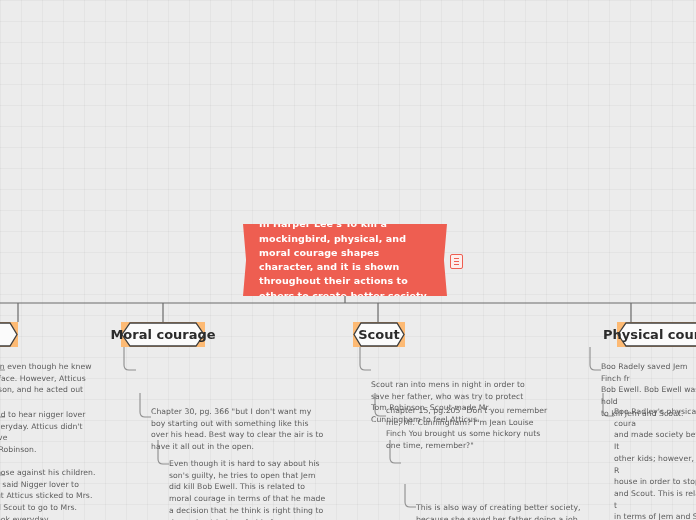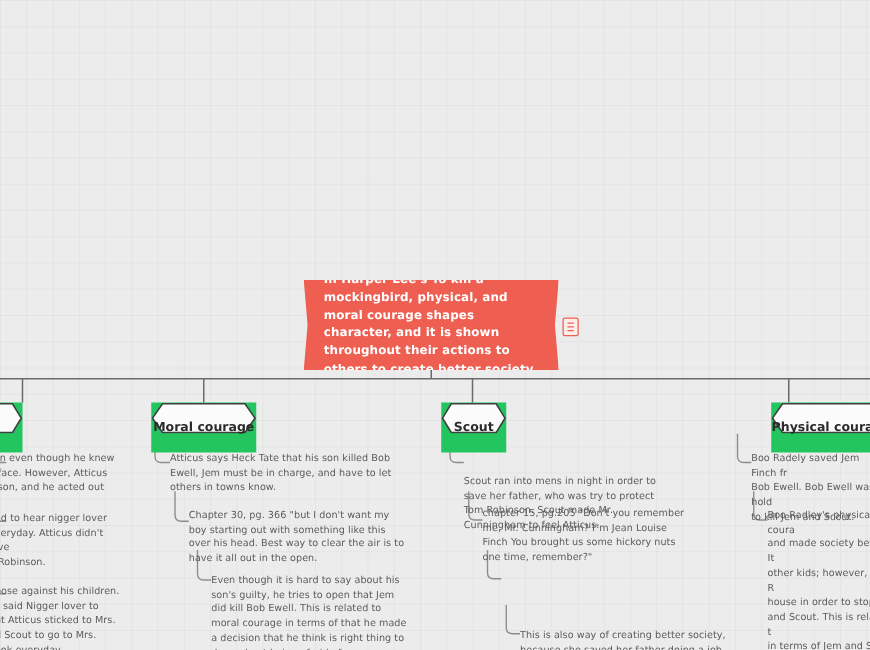--- a/index.html
+++ b/index.html
@@ -66,24 +66,24 @@
   }
   .root-badge i {
     display: block;
     width: 5px;
     height: 1.5px;
     background: #ee5e51;
   }
   
   .hex {
     position: absolute;
-    height: 40px;
-    background: #22c55e;
+    height: 25px;
+    background: #fdba74;
     color: #2b2b2b;
-    font-size: 10px;
+    font-size: 13px;
     font-weight: bold;
     display: flex;
     align-items: center;
     justify-content: center;
     box-sizing: border-box;
     white-space: nowrap;
   }
   .hex-inner {
     position: relative;
     z-index: 2;
@@ -184,21 +184,20 @@
 inson, and he acted out</div>
   <div class="note" style="left:-9px; top:409px; width:108px;">had to hear nigger lover
  everyday. Atticus didn't give
 n Robinson.</div>
   <div class="note" style="left:-9px; top:467px; width:108px;">ubose against his children.
 se said Nigger lover to
 but Atticus sticked to Mrs.
 nd Scout to go to Mrs.
 book everyday.</div>
 
-  <div class="note" style="left:136px; top:361px; width:180px;">Atticus says Heck Tate that his son killed Bob Ewell, Jem must be in charge, and have to let others in towns know.</div>
   <div class="note" style="left:151px; top:406px; width:174px;">Chapter 30, pg. 366 "but I don't want my boy starting out with something like this over his head. Best way to clear the air is to have it all out in the open.</div>
   <div class="note" style="left:169px; top:458px; width:158px;">Even though it is hard to say about his son's guilty, he tries to open that Jem did kill Bob Ewell. This is related to moral courage in terms of that he made a decision that he think is right thing to do, and not being afraid of consequence.</div>
 
   <div class="note" style="left:371px; top:379px; width:164px;">Scout ran into mens in night in order to save her father, who was try to protect Tom Robinson. Scout made Mr. Cunningham to feel Atticus.</div>
   <div class="note" style="left:386px; top:405px; width:167px;">chapter 15, pg.205 "Don't you remember me, Mr. Cunningham? I"m Jean Louise Finch You brought us some hickory nuts one time, remember?"</div>
   <div class="note" style="left:416px; top:502px; width:170px;">This is also way of creating better society, because she saved her father doing a job to make the world</div>
 
   <div class="note" style="left:601px; top:361px; width:104px;">Boo Radely saved Jem Finch fr
 Bob Ewell. Bob Ewell was hold
 to kill Jem and Scout.</div>

